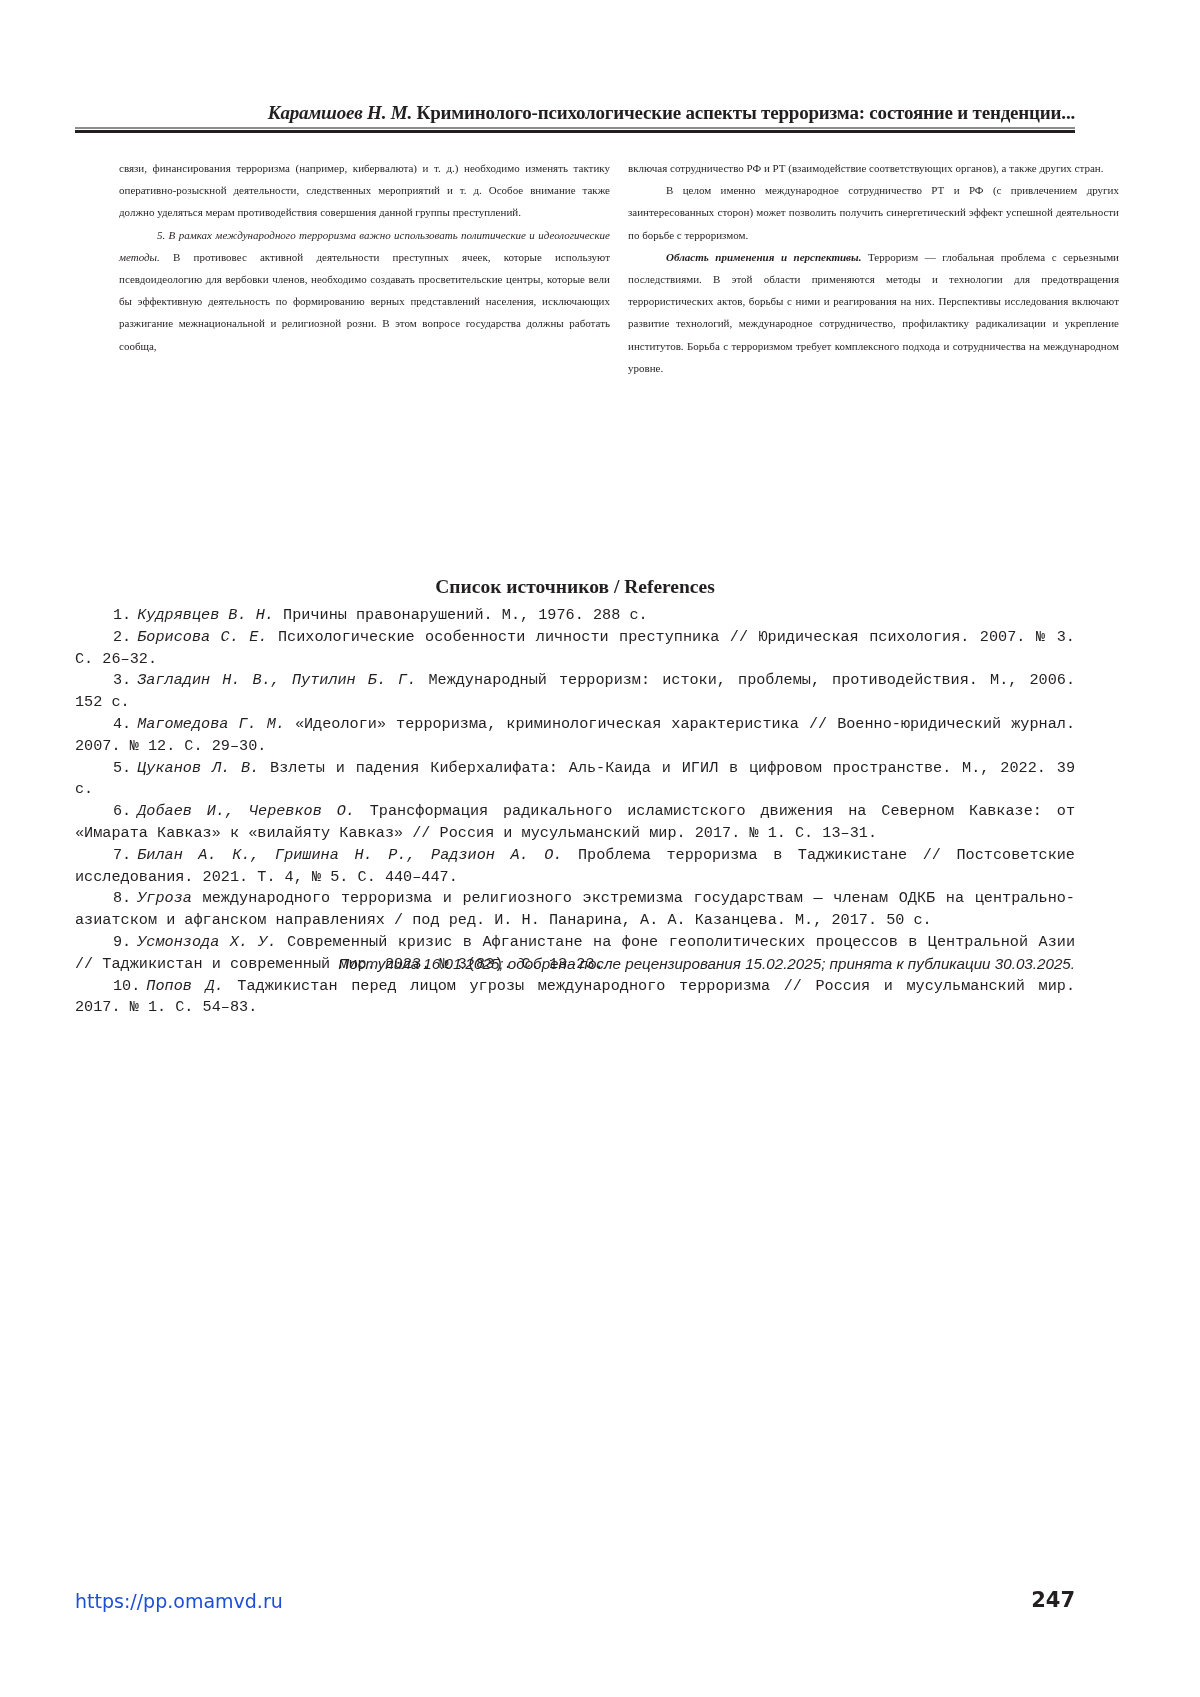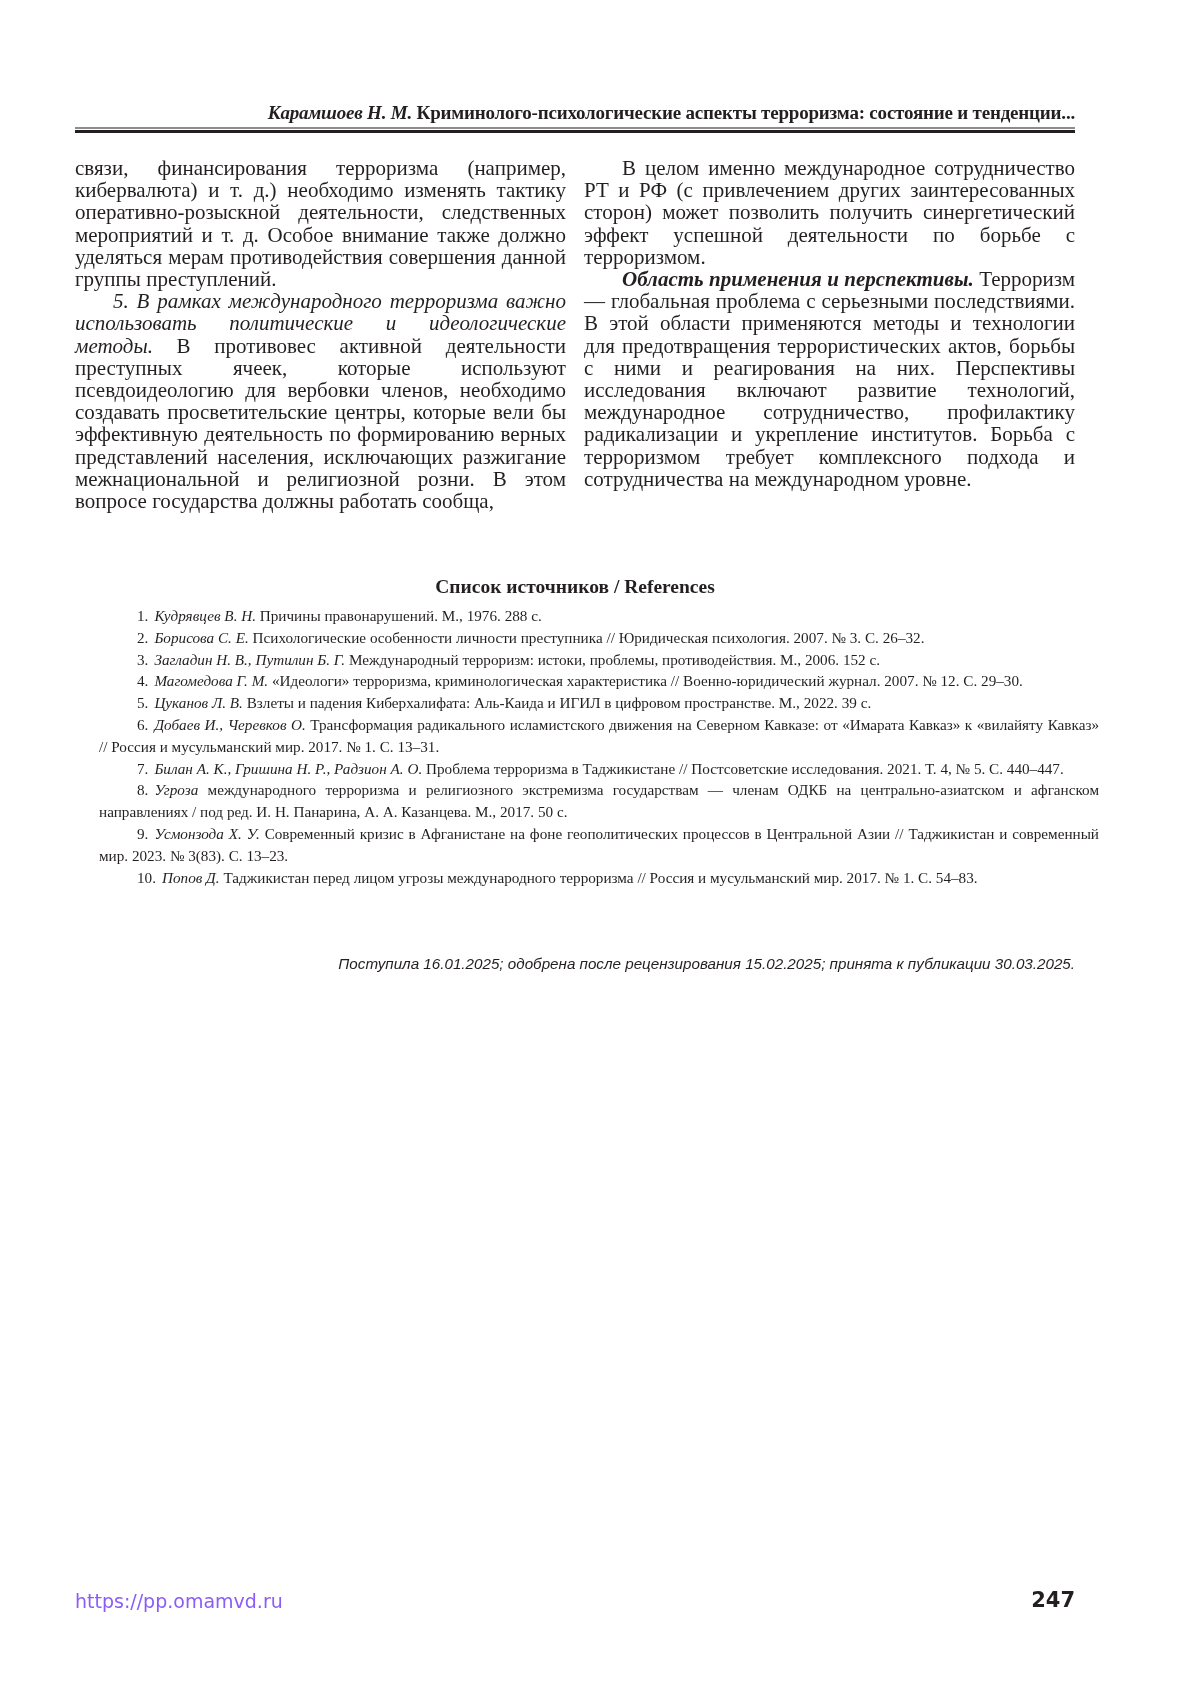--- a/index.html
+++ b/index.html
@@ -8,42 +8,42 @@
     .running-head {
       position: absolute; left: 75px; top: 102px; width: 1000px;
       text-align: right; font-family: "Liberation Serif", serif;
       font-size: 19px; font-weight: bold; letter-spacing: -0.2px; white-space: nowrap;
     }
     .running-head .author { font-style: italic; }
     .rule-thin { position: absolute; left: 75px; top: 127px; width: 1000px; height: 2px; background: #8c8c8c; }
     .rule-thick { position: absolute; left: 75px; top: 130px; width: 1000px; height: 3px; background: #231f20; }
 
     .col { position: absolute; top: 157px; width: 491px;
-      font-family: "Liberation Serif", serif; font-size: 21px; line-height: 22.2px;
-      text-align: justify; }
+      font-family: "Liberation Serif", serif; font-size: 11px; line-height: 22.2px;
+      text-align: justify; margin-left: 44px; }
     .col-left { left: 75px; }
     .col-right { left: 584px; }
     .col p { margin: 0; }
     .indent { text-indent: 38px; }
     .it { font-style: italic; }
     .bi { font-style: italic; font-weight: bold; }
 
     .refs-title { position: absolute; left: 75px; top: 576px; width: 1000px; text-align: center;
       font-family: "Liberation Serif", serif; font-weight: bold; font-size: 19.5px; }
     .refs { position: absolute; left: 75px; top: 605px; width: 1000px;
-      font-family: Liberation Serif, serif; font-size: 15.2px; line-height: 21.8px; text-align: justify; margin-left: 24px; }
+      font-family: Liberation Mono, monospace; font-size: 15.2px; line-height: 21.8px; text-align: justify; }
     .refs .ref { margin: 0; text-indent: 38px; }
     .refs .ref .num { margin-right: 6px; }
     .refs .ref .auth { font-style: italic; }
     .received { position: absolute; left: 75px; top: 955px; width: 1000px; text-align: right;
       font-family: Liberation Sans, sans-serif; font-style: italic; font-size: 15.2px; }
 
     .footer { position: absolute; left: 75px; top: 1588px; width: 1000px; height: 30px;
       font-family: "DejaVu Sans", sans-serif; }
-    .footer .url { position: absolute; left: 0; top: 2px; font-size: 19px; color: #8b5cf6; }
+    .footer .url { position: absolute; left: 0; top: 2px; font-size: 19px; color: #1d4ed8; }
     .footer .journal { position: absolute; left: 272px; top: 4px; font-size: 17px; color: #231f20; letter-spacing: -0.3px; }
     .footer .pageno { position: absolute; right: 0; top: 0; font-size: 21px; font-weight: bold; }
   </style>
 </head>
 <body>
 
 <div class="page">
 
   <div class="running-head">
     <span class="author">Карамшоев Н. М.</span>
@@ -51,20 +51,21 @@
   </div>
   <div class="rule-thin"></div>
   <div class="rule-thick"></div>
 
   <div class="col col-left">
     <p>связи, финансирования терроризма (например, кибервалюта) и т. д.) необходимо изменять тактику оперативно-розыскной деятельности, следственных мероприятий и т. д. Особое внимание также должно уделяться мерам противодействия совершения данной группы преступлений.</p>
     <p class="indent"><span class="it">5.  В рамках международного терроризма важно использовать политические и идеологические методы.</span><span> В противовес активной деятельности преступных ячеек, которые используют псевдоидеологию для вербовки членов, необходимо создавать просветительские центры, которые вели бы эффективную деятельность по формированию верных представлений населения, исключающих разжигание межнациональной и религиозной розни. В этом вопросе государства должны работать сообща,</span></p>
   </div>
 
   <div class="col col-right">
+    <p>включая сотрудничество РФ и РТ (взаимодействие соответствующих органов), а также других стран.</p>
     <p class="indent">В целом именно международное сотрудничество РТ и РФ (с привлечением других заинтересованных сторон) может позволить получить синергетический эффект успешной деятельности по борьбе с терроризмом.</p>
     <p class="indent"><span class="bi">Область применения и перспективы.</span><span> Терроризм — глобальная проблема с серьезными последствиями. В этой области применяются методы и технологии для предотвращения террористических актов, борьбы с ними и реагирования на них. Перспективы исследования включают развитие технологий, международное сотрудничество, профилактику радикализации и укрепление институтов. Борьба с терроризмом требует комплексного подхода и сотрудничества на международном уровне.</span></p>
   </div>
 
   <div class="refs-title">Список источников / References</div>
 
   <div class="refs">
     <p class="ref"><span class="num">1.</span><span class="auth">Кудрявцев В. Н.</span><span> Причины правонарушений. М., 1976. 288 с.</span></p>
     <p class="ref"><span class="num">2.</span><span class="auth">Борисова С. Е.</span><span> Психологические особенности личности преступника // Юридическая психология. 2007. № 3. С. 26–32.</span></p>
     <p class="ref"><span class="num">3.</span><span class="auth">Загладин Н. В., Путилин Б. Г.</span><span> Международный терроризм: истоки, проблемы, противодействия. М., 2006. 152 с.</span></p>

